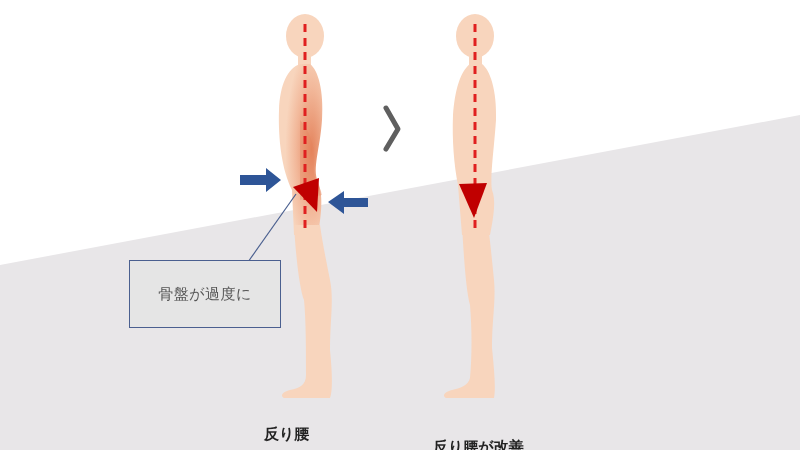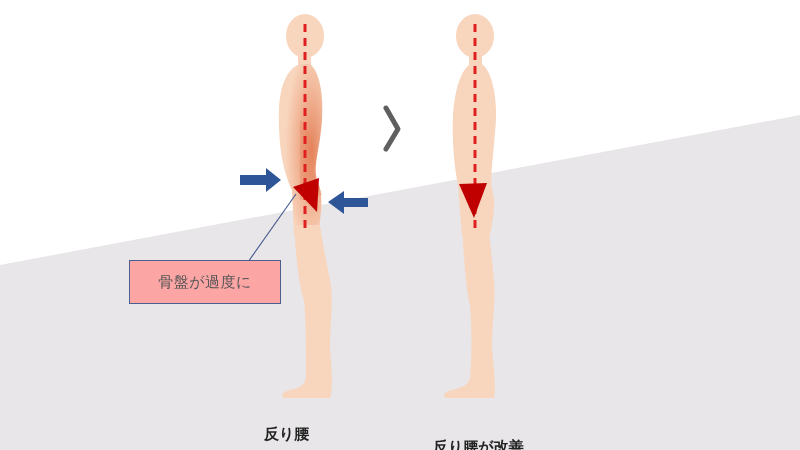--- a/index.html
+++ b/index.html
@@ -1,21 +1,21 @@
 <!DOCTYPE html>
 <html><head>
 <meta charset="utf-8">
 <style>
   html, body { margin: 0; padding: 0; }
   body { width: 800px; height: 450px; overflow: hidden; background: #ffffff; position: relative;
          font-family: "DejaVu Sans", "Liberation Sans", sans-serif; }
   #stage { position: absolute; left: 0; top: 0; width: 800px; height: 450px; }
   .label { position: absolute; font-size: 15px; font-weight: bold; color: #222; white-space: nowrap; }
-  .callout { position: absolute; left: 129px; top: 260px; width: 152px; height: 44px;
-             background: #fca5a5; border: 1.5px solid #4a5f8f; box-sizing: border-box;
+  .callout { position: absolute; left: 129px; top: 260px; width: 152px; height: 68px;
+             background: #e5e5e5; border: 1.5px solid #4a5f8f; box-sizing: border-box;
              display: flex; flex-direction: column; align-items: center; justify-content: center;
              font-size: 15px; color: #555; line-height: 21px; letter-spacing: 0.5px; }
 </style>
 </head>
 <body>
 
 <svg id="stage" viewBox="0 0 800 450" xmlns="http://www.w3.org/2000/svg">
   <defs>
     <radialGradient id="strainBack" cx="0.75" cy="0.5" r="0.6">
       <stop offset="0" stop-color="#e4835c"></stop>

